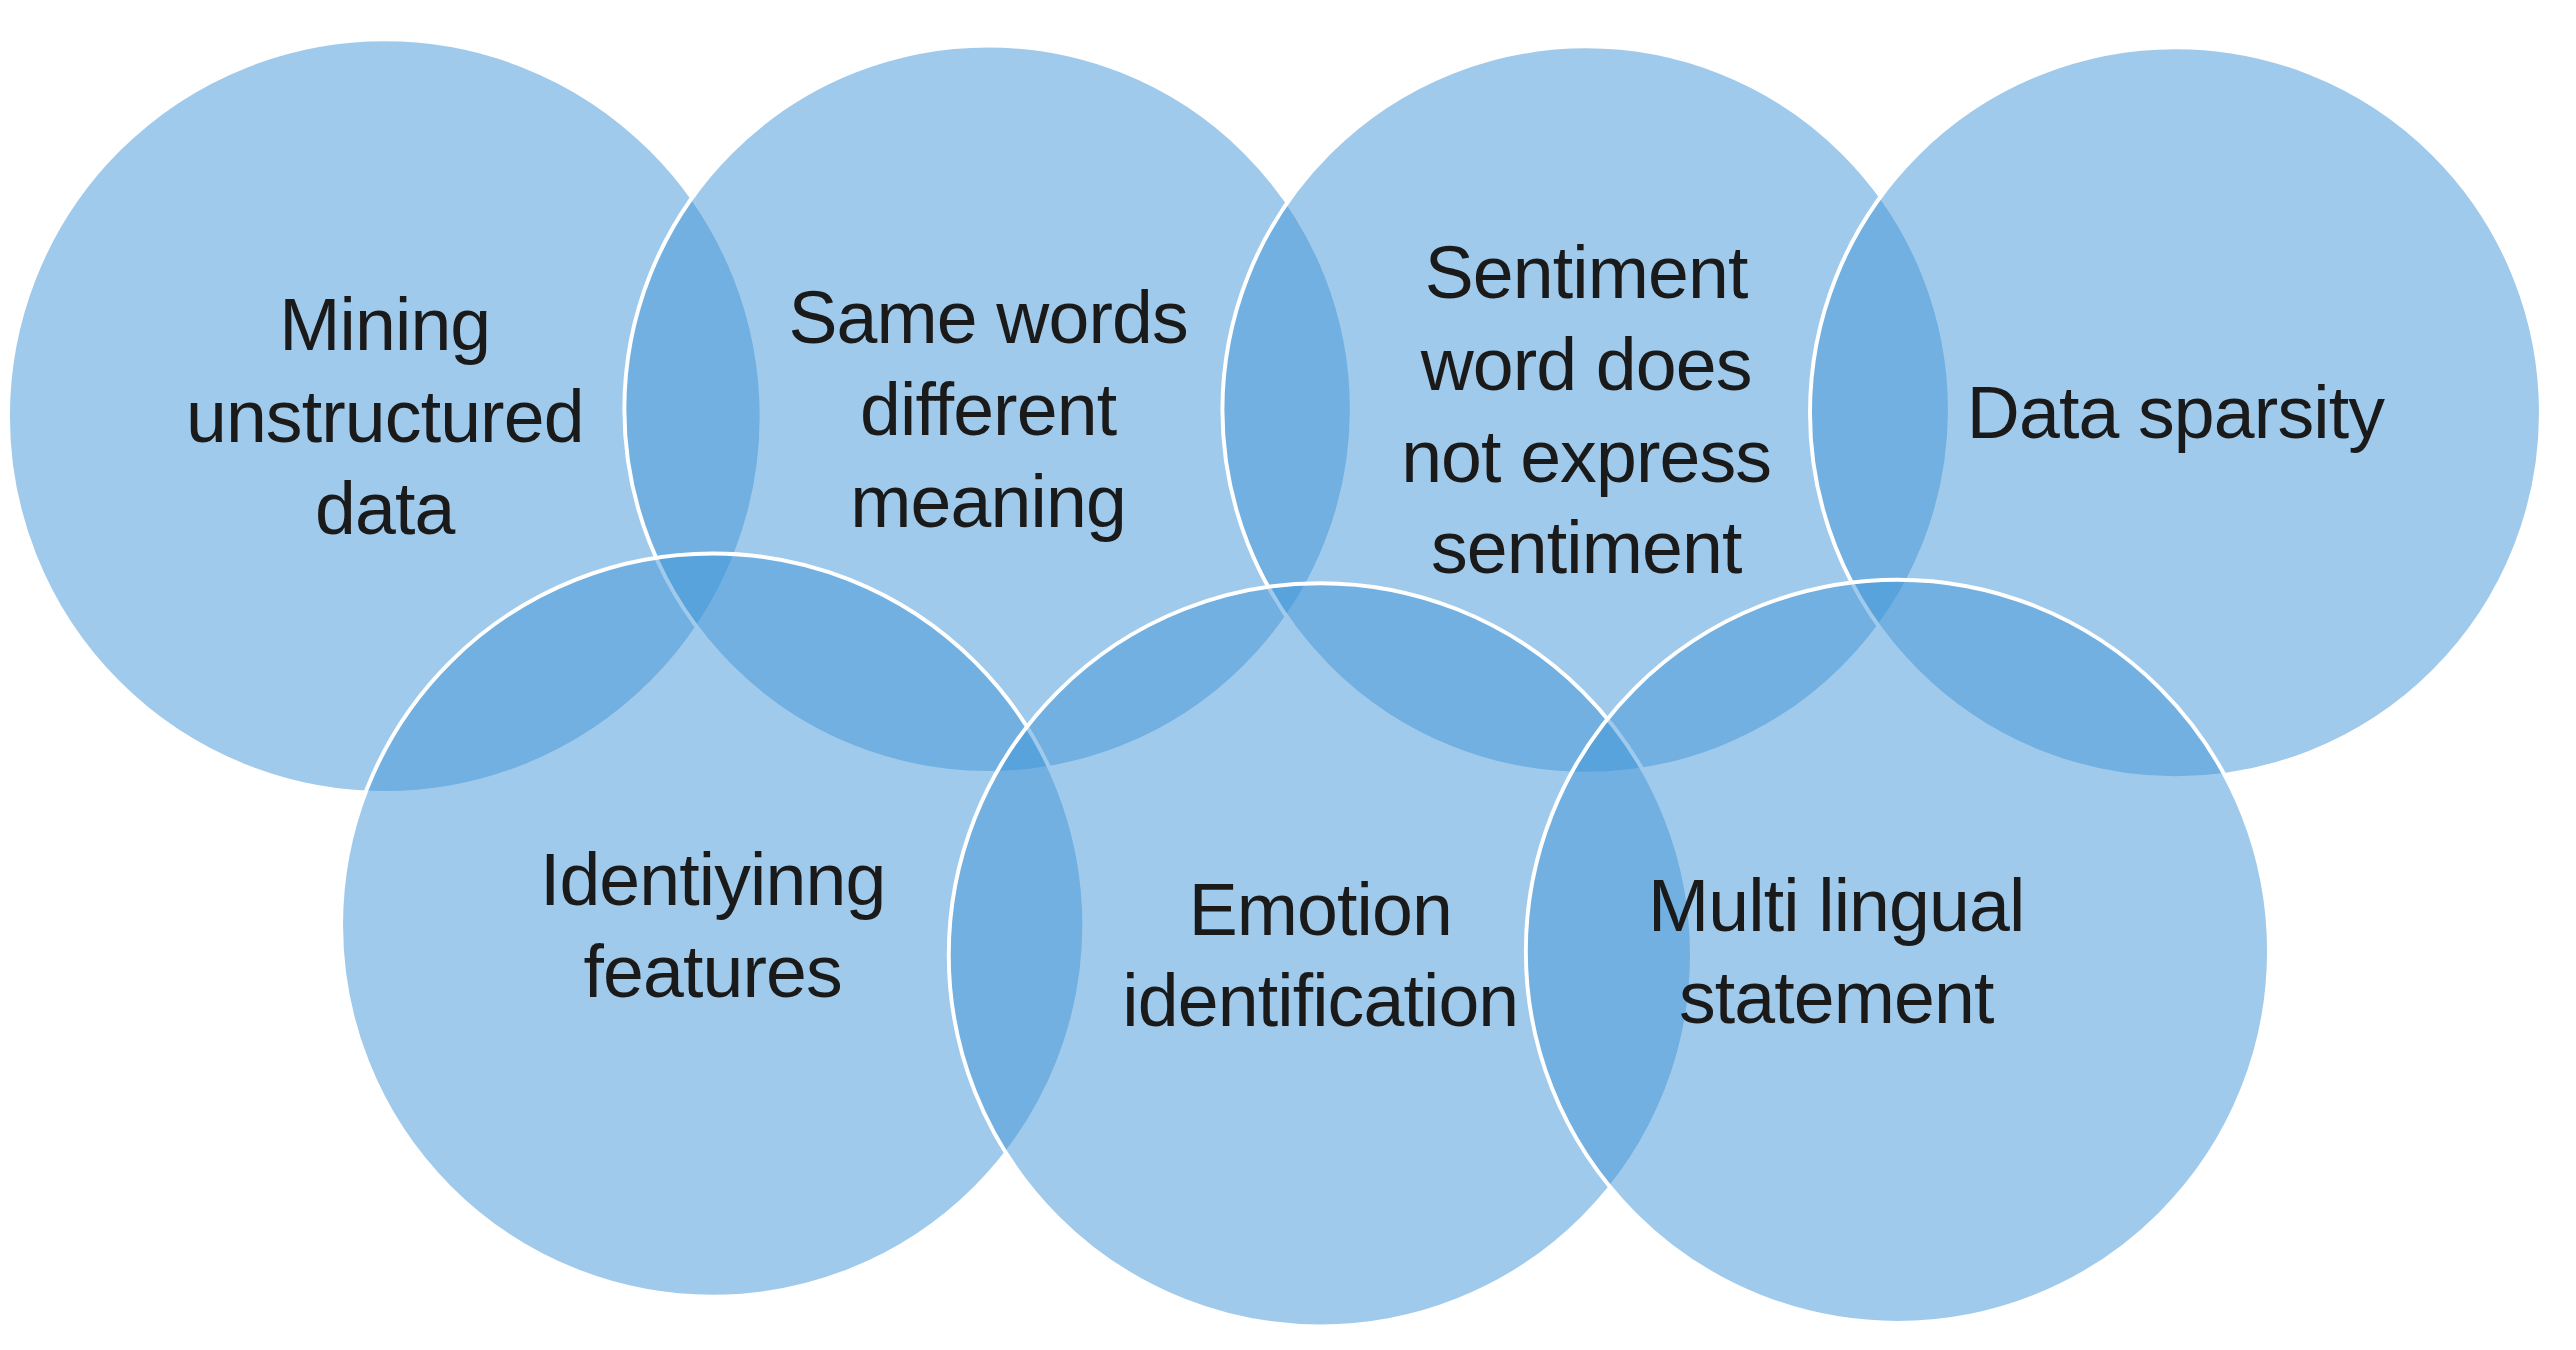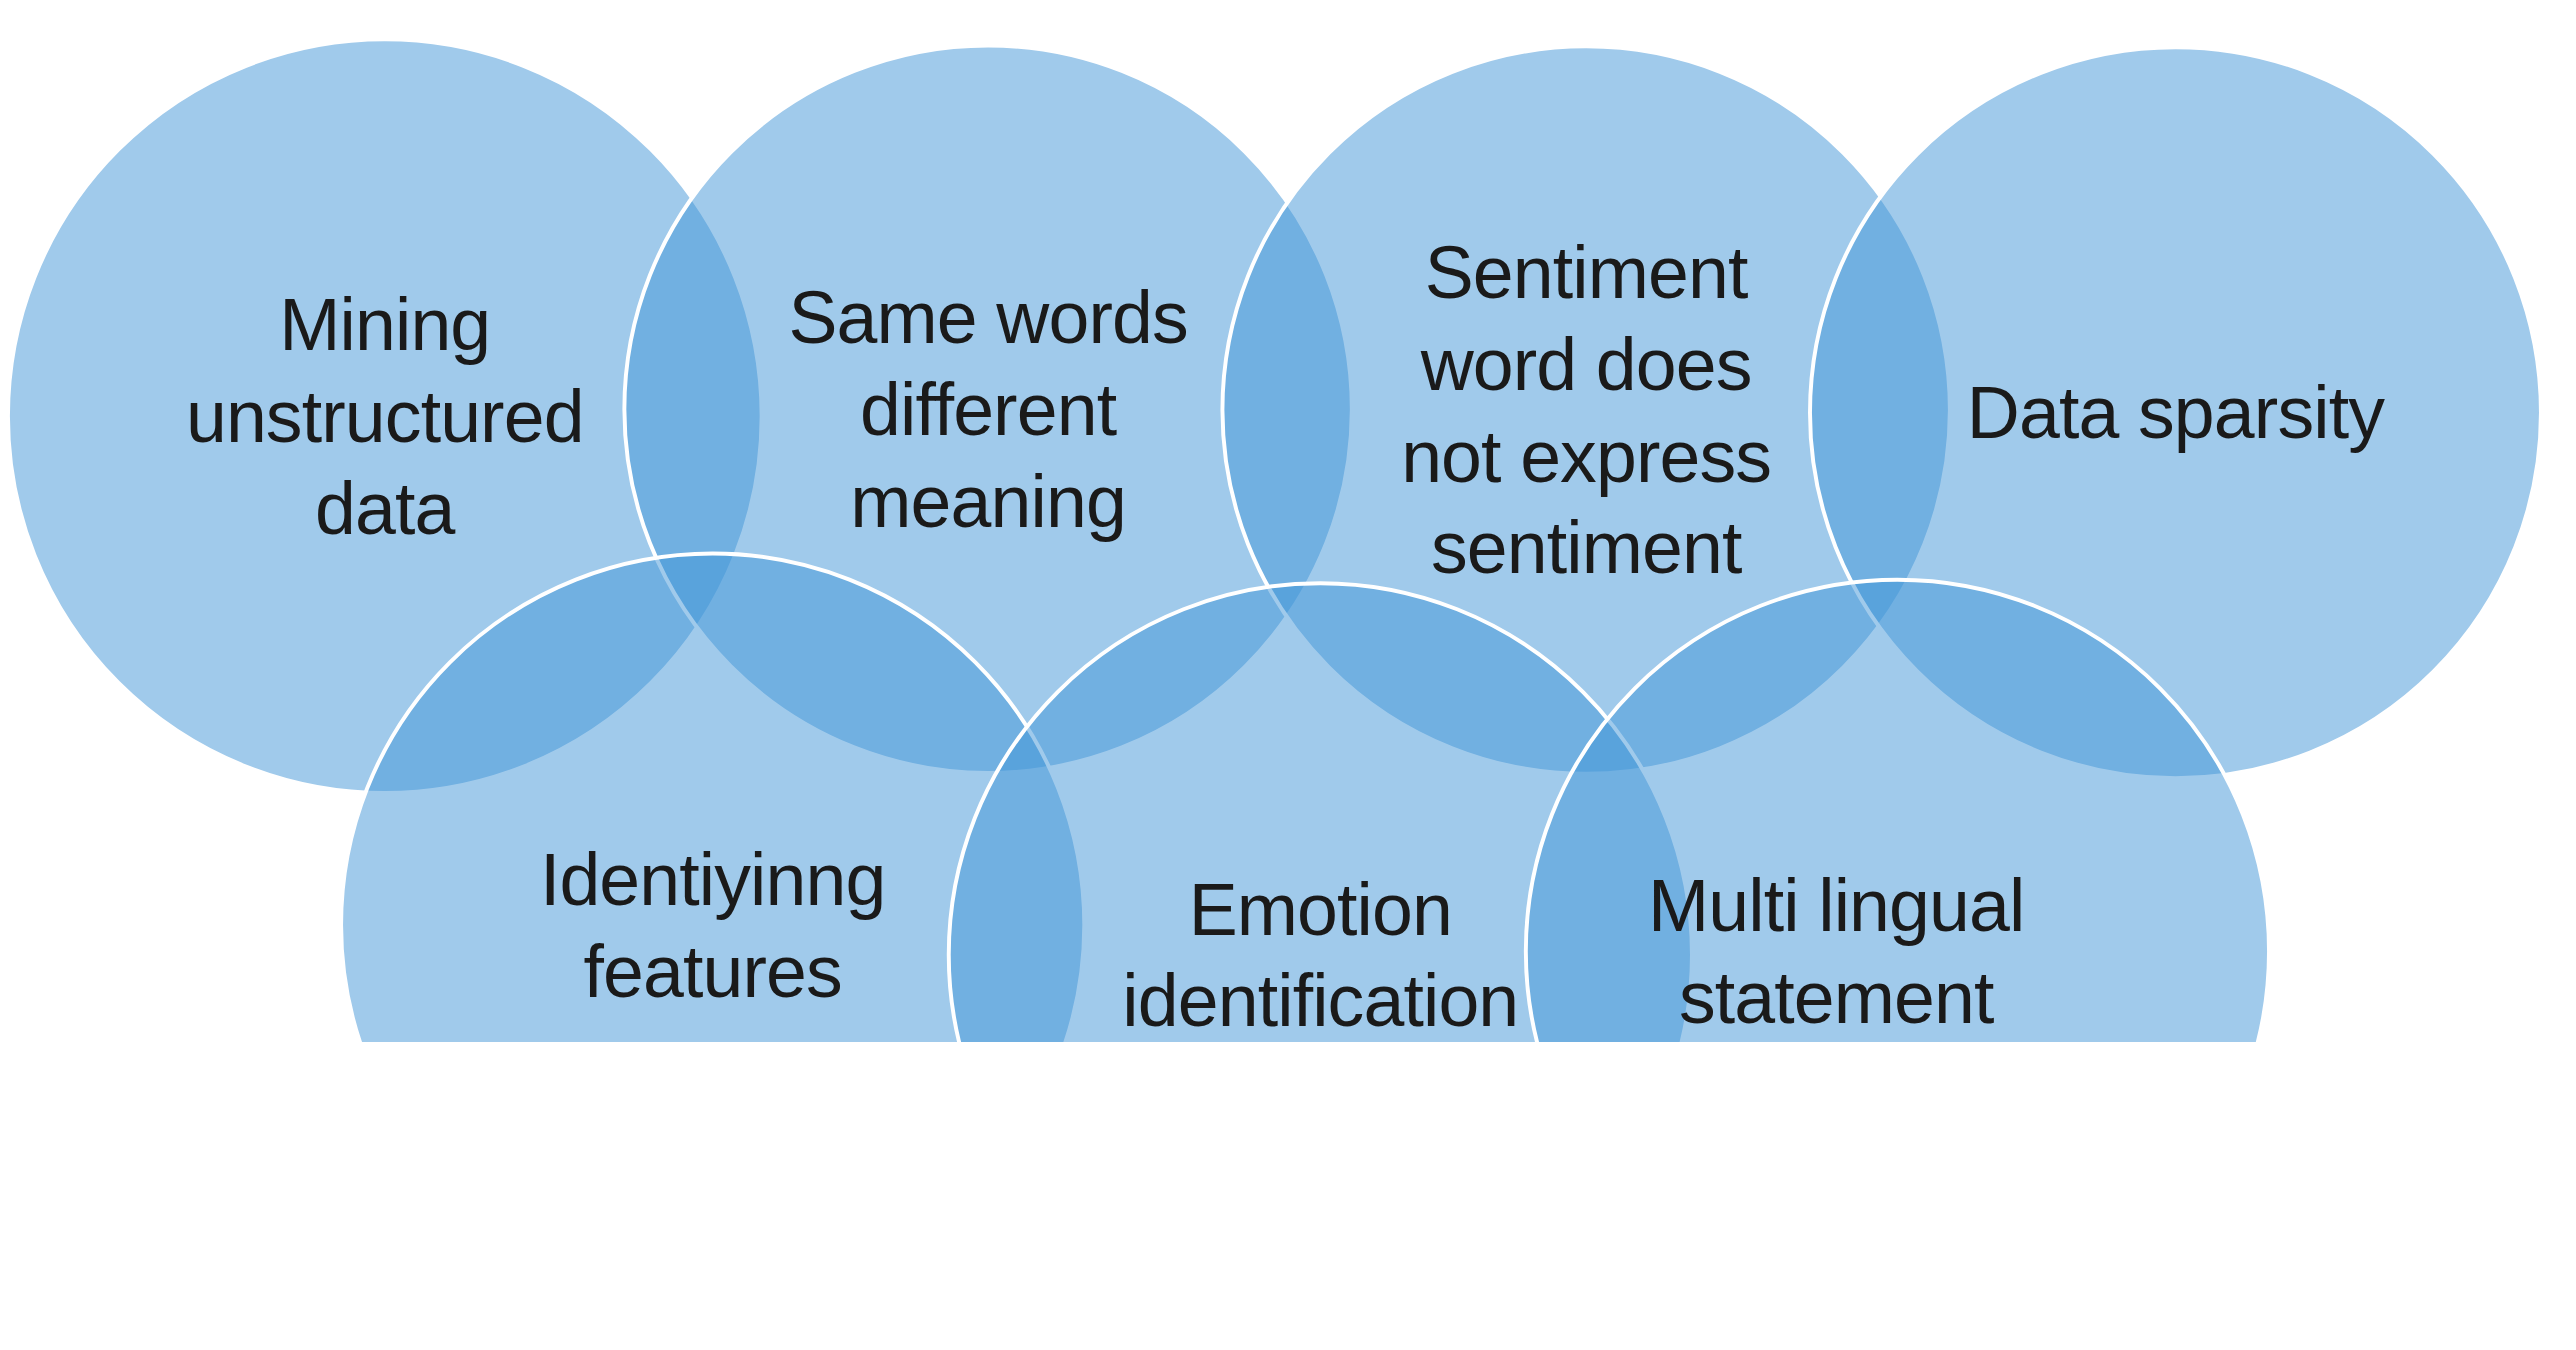--- a/index.html
+++ b/index.html
@@ -3,21 +3,21 @@
 <meta charset="utf-8">
 <style>
   html, body {
     margin: 0;
     padding: 0;
     background: #ffffff;
   }
   .stage {
     position: relative;
     width: 2576px;
-    height: 1042px;
+    height: 1350px;
     background: #ffffff;
     overflow: hidden;
   }
   .stage svg {
     display: block;
     width: 2576px;
     height: 1350px;
   }
   .venn-circle {
     

